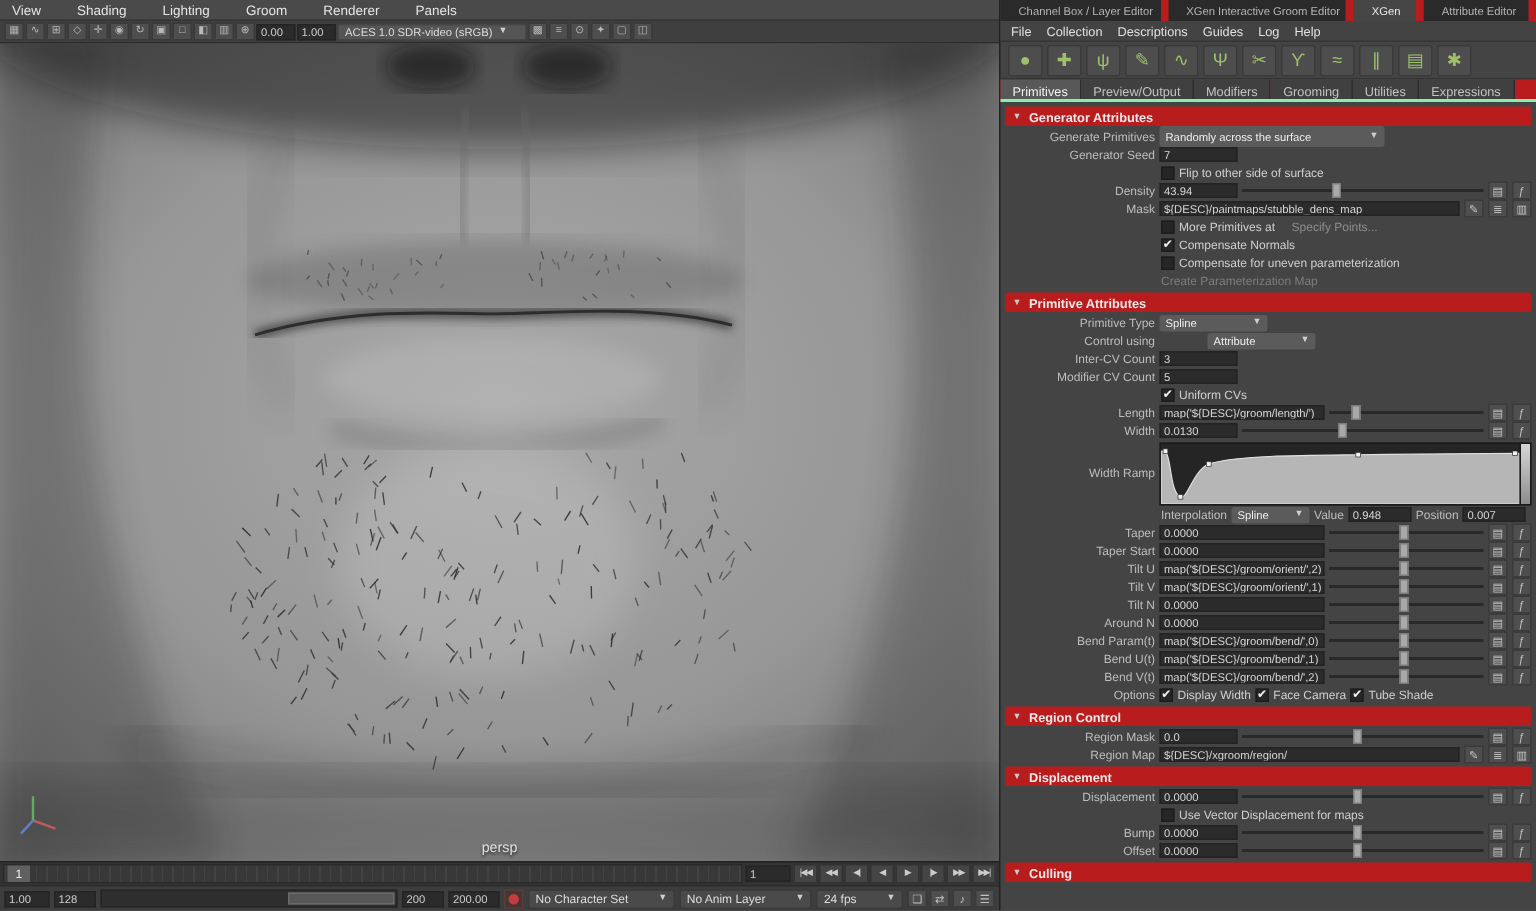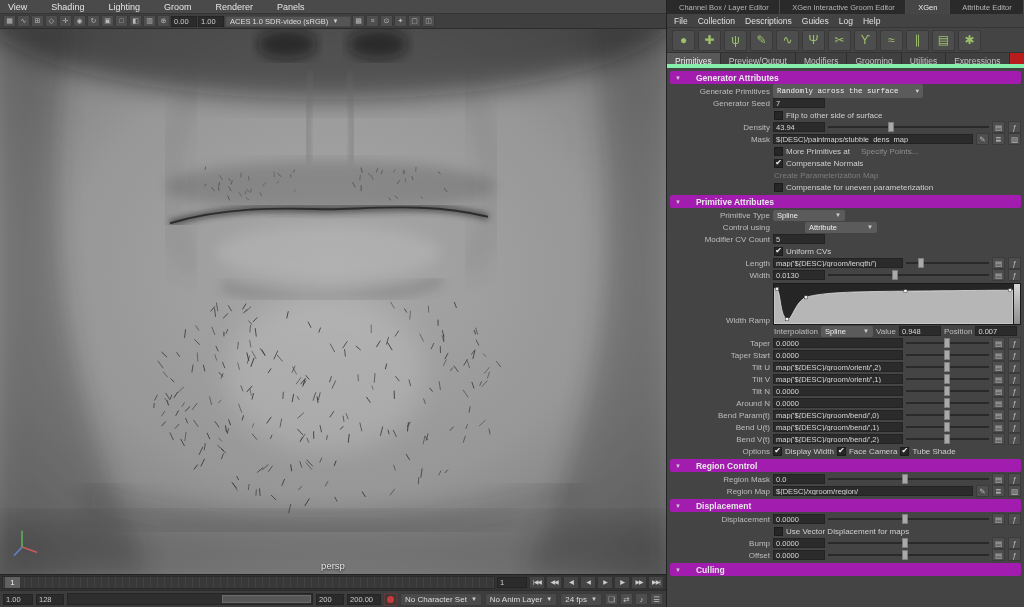--- a/index.html
+++ b/index.html
@@ -18,54 +18,54 @@
   .persp{position:absolute;left:0;right:0;bottom:3px;text-align:center;font-size:9.5px;color:#e2e2e2;text-shadow:0 1px 2px rgba(0,0,0,.7)}
   .timebar{height:16px;flex:none;background:#333;border-top:1px solid #222;display:flex;gap:2px;align-items:center;padding:0 2px}
   .timeline{flex:1;height:13px;position:relative;border:1px solid #2a2a2a;background:#383838;background-image:repeating-linear-gradient(90deg,#424242 0,#424242 1px,transparent 1px,transparent 7px)}
   .cur-frame{position:absolute;left:2px;top:0;bottom:0;width:15px;background:#606060;color:#f0f0f0;font-size:8px;line-height:11px;text-align:center}
   .pb-btn{width:16px;height:13px;flex:none;background:#454545;border:1px solid #333;color:#ccc;font-size:6px;line-height:11px;text-align:center;letter-spacing:-1px}
   .rangebar{height:17px;flex:none;background:#3d3d3d;border-top:1px solid #2c2c2c;display:flex;gap:3px;align-items:center;padding:0 3px;font-size:8px}
   .range-slider{flex:1;height:12px;min-width:40px;background:#2e2e2e;border:1px solid #252525;position:relative}
   .range-inner{position:absolute;top:1px;bottom:1px;left:63%;right:1px;background:#575757;border:1px solid #6a6a6a}
   .autokey{width:13px;height:13px;flex:none;background:#463535;border:1px solid #5a3c3c;display:flex;align-items:center;justify-content:center}
   .autokey::before{content:"";width:7px;height:7px;border-radius:50%;background:#c63c3c}
-  .dd2{background:#4a4a4a;border:1px solid #3a3a3a;border-radius:2px;height:13px;padding:0 4px;display:flex;gap:4px;align-items:center;color:#ddd;flex:none;white-space:nowrap}
+  .dd2{background:#4a4a4a;border:1px solid #3a3a3a;border-radius:2px;height:13px;padding:0 4px;display:flex;gap:20px;align-items:center;color:#ddd;flex:none;white-space:nowrap}
   .mini{width:13px;height:12px;flex:none;background:#4e4e4e;border:1px solid #3b3b3b;border-radius:1px;font-size:7.5px;color:#c0c0c0;display:flex;align-items:center;justify-content:center}
   
   .dock{flex:1;min-width:0;display:flex;flex-direction:column;background:#444;border-left:1px solid #222}
   .dock-tabs{height:14px;flex:none;background:#2a2a2a;display:flex;font-size:7.5px;color:#b5b5b5;overflow:hidden}
-  .dock-tab{padding:3px 12px 0;border-right:1px solid #b91c1c;white-space:nowrap;overflow:hidden}
+  .dock-tab{padding:3px 12px 0;border-right:5px solid #b91c1c;white-space:nowrap;overflow:hidden}
   .dock-tab.active{background:#464646;color:#ececec}
   .dock-menu{height:14px;flex:none;background:#434343;border-bottom:1px solid #363636;display:flex;gap:10px;align-items:center;padding:0 7px;font-size:8.5px;color:#e0e0e0}
   .coll-row{height:18px;flex:none;display:flex;gap:4px;align-items:center;padding:0 5px;font-size:8.5px;color:#c9c9c9}
   .dd{background:#5b5b5b;border-radius:2px;height:14px;display:flex;gap:4px;align-items:center;padding:0 4px;color:#eee;font-size:8.5px;white-space:nowrap;overflow:hidden}
   .dd .arr{margin-left:auto}
   .swatch{width:10px;height:10px;flex:none;background:linear-gradient(135deg,#a3cf5a 0 50%,#547f2c 50% 100%)}
   .tool-row{height:25px;flex:none;display:flex;gap:3px;align-items:center;padding:0 5px;border-bottom:1px solid #333}
   .tool-icon{width:23px;height:21px;flex:none;background:#4d4d4d;border:1px solid #3a3a3a;border-radius:2px;color:#9ec06b;font-size:12px;display:flex;align-items:center;justify-content:center}
-  .subtabs{height:15px;flex:none;display:flex;background:#b91c1c;border-bottom:4px solid #86efac;font-size:8.5px;overflow:hidden}
+  .subtabs{height:15px;flex:none;display:flex;background:#b91c1c;border-bottom:2px solid #86efac;font-size:8.5px;overflow:hidden}
   .subtab{padding:3px 8px 0;background:#404040;border-right:1px solid #2d2d2d;color:#c3c3c3;white-space:nowrap}
   .subtab.active{background:#585858;color:#f2f2f2}
   #sections{flex:1;overflow:hidden;padding:1px 3px}
-  .section-h{height:13px;margin:2px 0 1px;background:#a21caf;border-radius:2px;display:flex;gap:15px;align-items:center;padding:0 5px;font-size:8.5px;font-weight:bold;color:#e8e8e8}
+  .section-h{height:13px;margin:2px 0 1px;background:#b91c1c;border-radius:2px;display:flex;gap:5px;align-items:center;padding:0 5px;font-size:8.5px;font-weight:bold;color:#e8e8e8}
   .tri{font-size:6px;color:#c9c9c9;font-weight:normal}
   .row{display:flex;align-items:center;gap:3px;height:12px;padding-left:3px;font-size:8px}
   .lbl{width:97px;flex:none;text-align:right;color:#bdbdbd;white-space:nowrap;overflow:hidden}
   .tf{background:#2b2b2b;border:1px solid #232323;height:10px;display:flex;align-items:center;padding:0 2px;font-size:7.5px;color:#d6d6d6;white-space:nowrap;overflow:hidden}
-  .tf.s{width:52px;flex:none}.tf.w{width:130px;flex:none}.tf.f{flex:1;min-width:0}.tf.v{width:42px;flex:none}
+  .tf.s{width:52px;flex:none}.tf.w{width:110px;flex:none}.tf.f{flex:1;min-width:0}.tf.v{width:42px;flex:none}
   .slider{flex:1;min-width:20px;position:relative;height:10px}
   .slider::before{content:"";position:absolute;left:0;right:0;top:4px;height:2px;background:#292929}
   .handle{position:absolute;top:0;width:6px;height:10px;background:#a9a9a9;border:1px solid #7d7d7d}
   .cb{width:9px;height:9px;flex:none;background:#262626;border:1px solid #1c1c1c;color:#f2f2f2;font-size:8px;line-height:1;display:flex;align-items:center;justify-content:center}
   .cb.on::before{content:"✔"}
   .cbl{color:#cfcfcf}
   .indent{margin-left:101px}
   .gray{color:#7d7d7d}
   .btn-dis{color:#8e8e8e;margin-left:8px}
-  .ramp-row{height:44px;align-items:flex-end;padding-top:1px}
+  .ramp-row{height:44px;align-items:center;padding-top:1px}
   .ramp{flex:1;height:42px;background:#252525;border:1px solid #1b1b1b;display:flex}
   .ramp svg{flex:1;height:100%}
   .ramp-strip{width:7px;flex:none;background:linear-gradient(#d6d6d6,#8d8d8d);border-left:1px solid #1b1b1b}
   .slbl{flex:none;color:#bdbdbd}
 </style>
 </head>
 <body>
 
 <div class="left">
 
@@ -508,21 +508,21 @@
     <span class="subtab">Expressions</span>
   </div>
 
   <div id="sections">
       <div class="section-h">
         <span class="tri">▼</span>
         <span>Generator Attributes</span>
       </div>
       <div class="row">
         <span class="lbl">Generate Primitives</span>
-        <span class="dd" style="width: 150px; height: 14px; font-size: 7.5px; font-family: Liberation Mono, monospace;">
+        <span class="dd" style="width: 150px; height: 14px; font-size: 7.5px;">
           <span>Randomly across the surface</span>
           <span class="arr">▼</span>
         </span>
       </div>
       <div class="row">
         <span class="lbl">Generator Seed</span>
         <span class="tf s">7</span>
       </div>
       <div class="row indent">
         <span class="cb"></span>
@@ -547,43 +547,47 @@
       <div class="row indent">
         <span class="cb"></span>
         <span class="cbl">More Primitives at</span>
         <span class="btn-dis">Specify Points...</span>
       </div>
       <div class="row indent">
         <span class="cb on"></span>
         <span class="cbl">Compensate Normals</span>
       </div>
       <div class="row indent">
-        <span class="gray">Create Parameterization Map</span>
-      </div>
-      <div class="row indent">
         <span class="cb"></span>
         <span class="cbl">Compensate for uneven parameterization</span>
+      </div>
+      <div class="row indent">
+        <span class="gray">Create Parameterization Map</span>
       </div>
       <div class="section-h">
         <span class="tri">▼</span>
         <span>Primitive Attributes</span>
       </div>
       <div class="row">
         <span class="lbl">Primitive Type</span>
         <span class="dd" style="width: 72px; height: 11px; font-size: 7.5px;">
           <span>Spline</span>
           <span class="arr">▼</span>
         </span>
       </div>
       <div class="row">
         <span class="lbl">Control using</span>
         <span class="dd" style="width: 72px; height: 11px; font-size: 7.5px; margin-left: 32px;">
           <span>Attribute</span>
           <span class="arr">▼</span>
         </span>
+      </div>
+      <div class="row">
+        <span class="lbl">Inter-CV Count</span>
+        <span class="tf s">3</span>
       </div>
       <div class="row">
         <span class="lbl">Modifier CV Count</span>
         <span class="tf s">5</span>
       </div>
       <div class="row indent">
         <span class="cb on"></span>
         <span class="cbl">Uniform CVs</span>
       </div>
       <div class="row">

